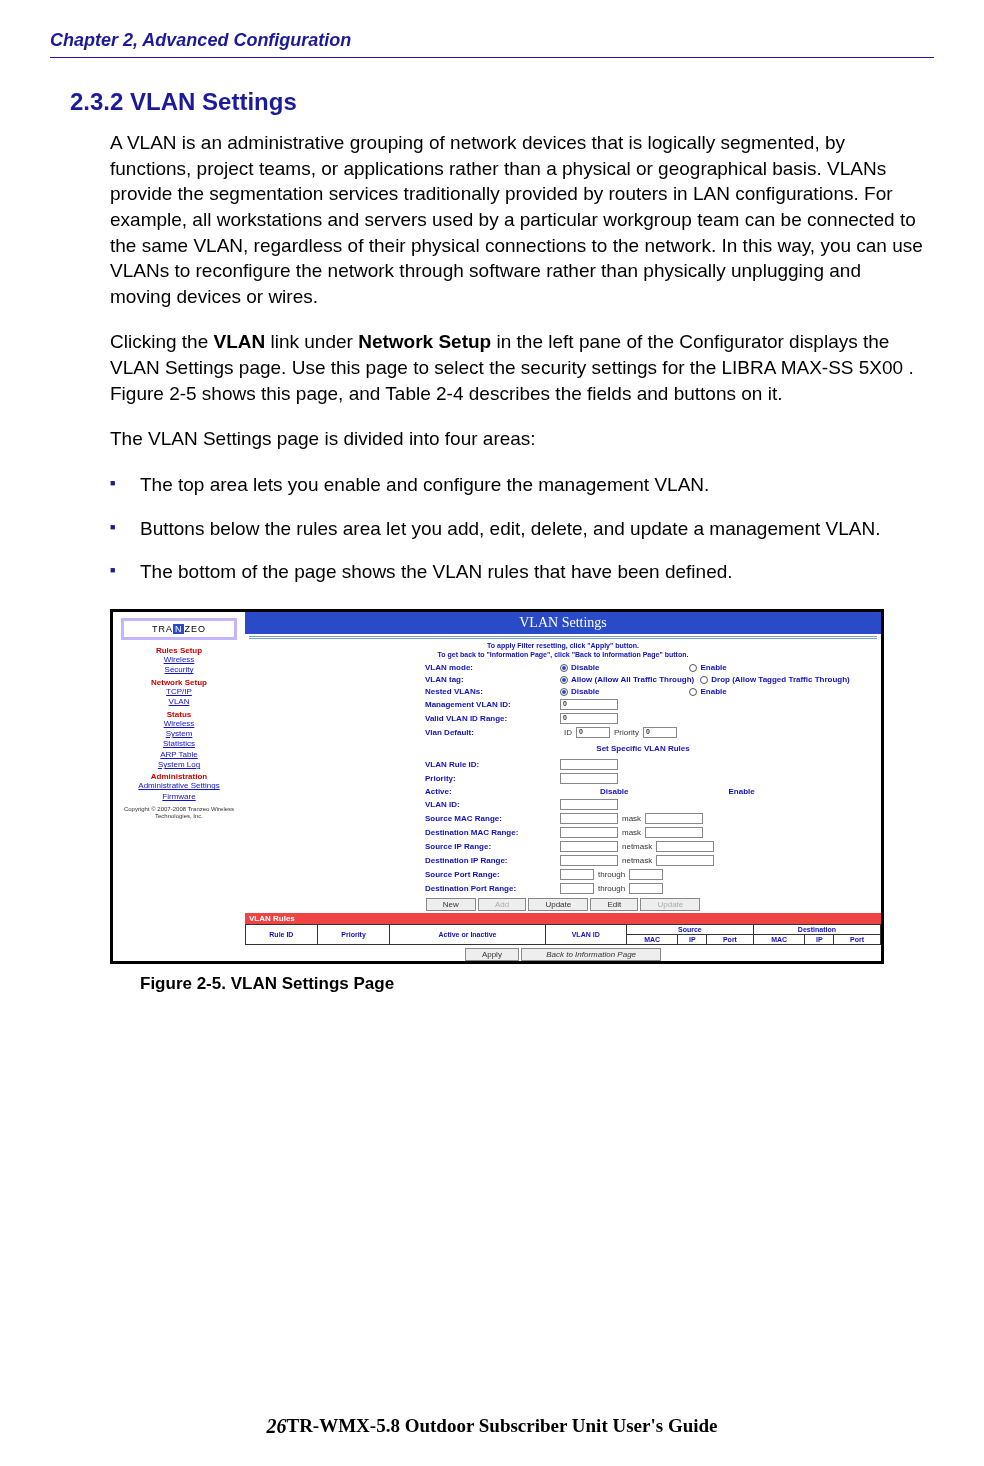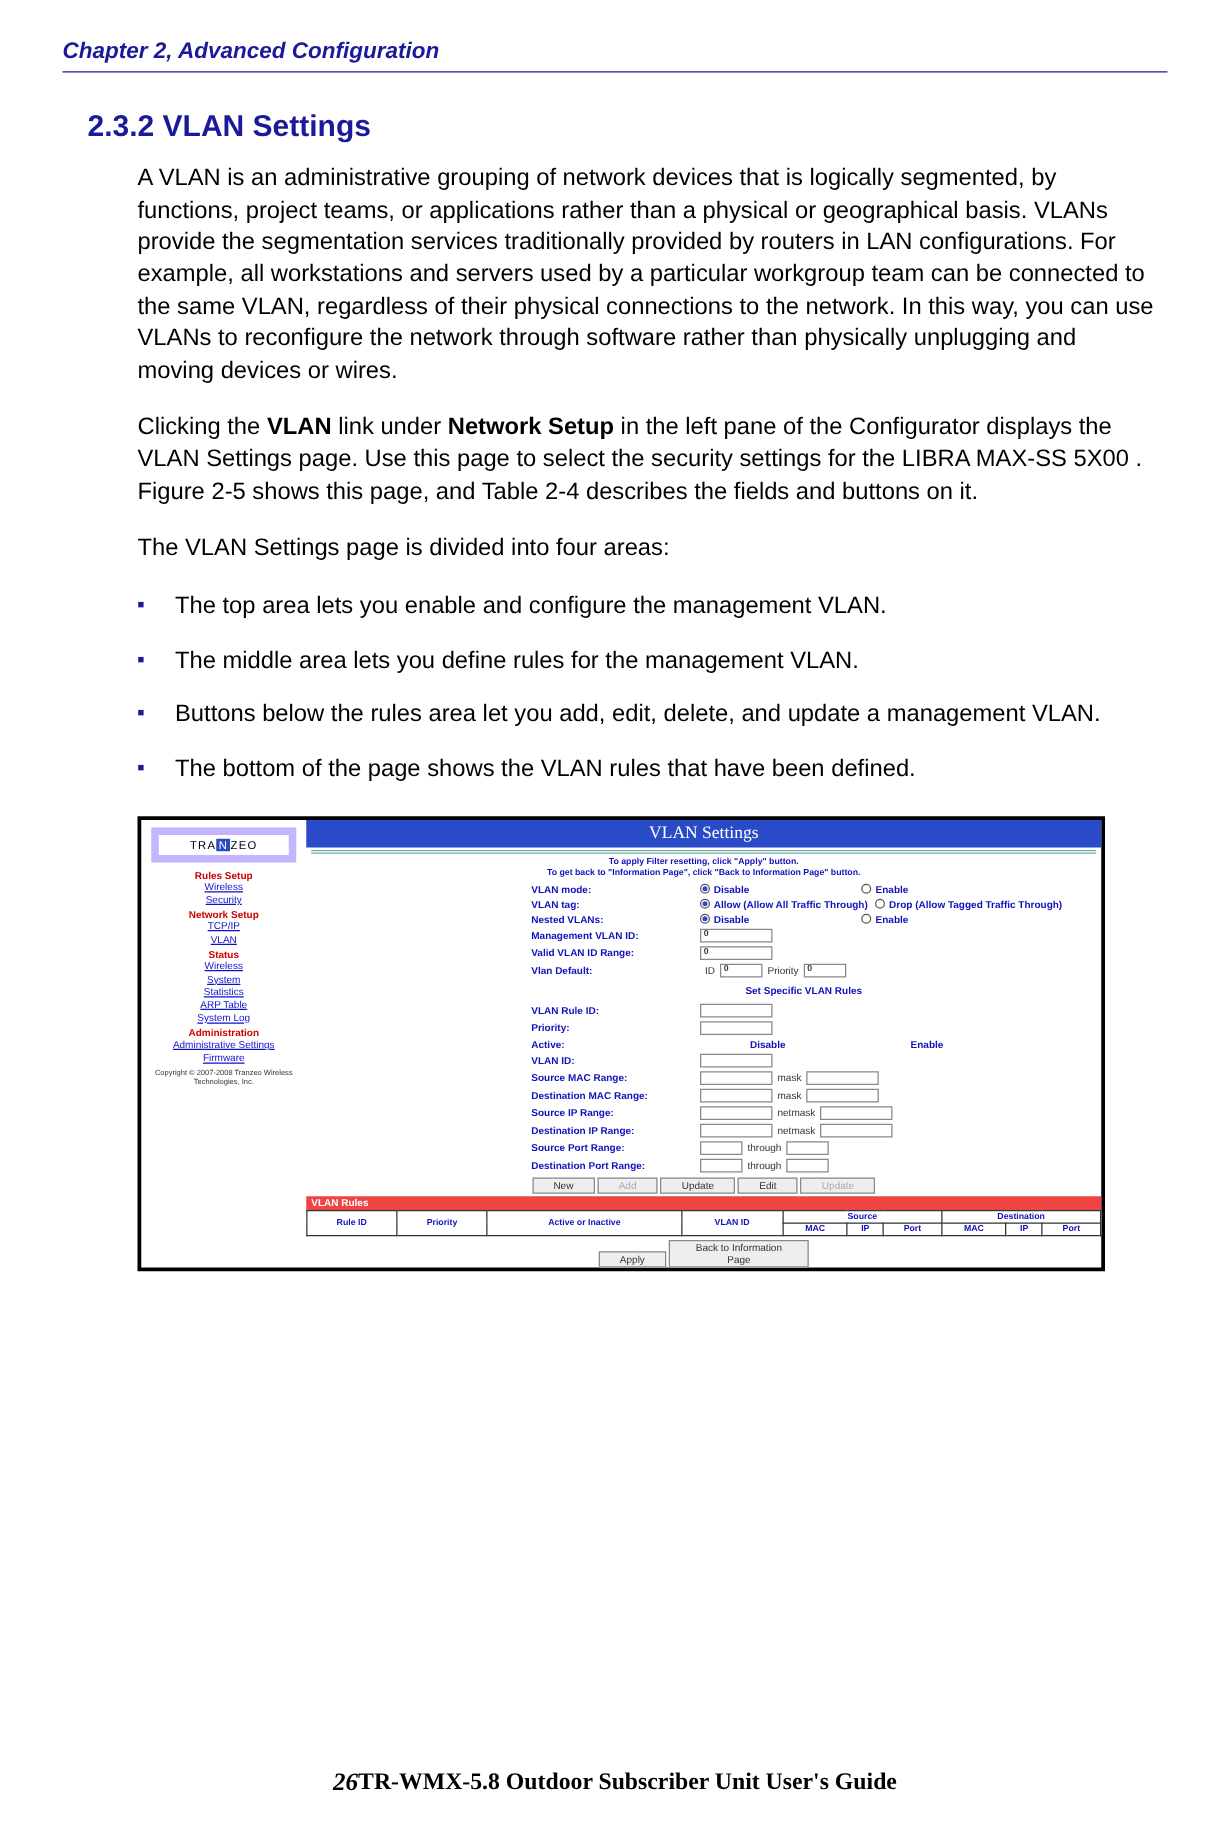--- a/index.html
+++ b/index.html
@@ -14,21 +14,21 @@
   ul.bullets li::before { content: "■"; color: #1a1a9a; position: absolute; left: 0; top: 5px; font-size: 9px; }
   .figure-wrap { margin: 24px 50px 10px 60px; border: 3px solid #000; background: #fff; }
   .figure-caption { margin-left: 90px; margin-top: 10px; font-weight: bold; font-size: 17px; font-family: Arial, sans-serif; }
   .footer { position: absolute; bottom: 28px; left: 0; right: 0; padding: 0 50px; }
   .footer-line { display: flex; justify-content: center; font-family: Liberation Serif, serif; }
   .footer-left { font-style: italic; font-weight: bold; font-size: 20px; }
   .footer-right { font-weight: bold; font-size: 19px; }
   
   .shot { display: flex; font-family: Verdana, Arial, sans-serif; font-size: 8px; }
   .sidebar { width: 132px; padding: 4px 2px; text-align: center; }
-  .logo { border: 6px solid #c4b5fd; padding: 3px 4px; margin: 2px 6px 6px 6px; font-size: 9px; letter-spacing: 1px; background: #fff; }
+  .logo { border: 3px solid #c4b5fd; padding: 3px 4px; margin: 2px 6px 6px 6px; font-size: 9px; letter-spacing: 1px; background: #fff; }
   .logo .z { background: #2a4bc7; color: #fff; padding: 0 2px; }
   .side-group-title { font-weight: bold; font-size: 8px; margin-top: 2px; }
   .red { color: #c00; }
   .bluelink { color: #11c; text-decoration: underline; display: block; font-size: 8px; line-height: 1.3; }
   .copyright { font-size: 6px; color: #333; margin-top: 4px; line-height: 1.1; }
   .main { flex: 1; position: relative; }
   .vlan-title { background: #2a4bc7; color: #fff; text-align: center; font-size: 14px; padding: 3px 0; font-family: "Times New Roman", serif; }
   .hr-dbl { border-top: 1px solid #7aa; border-bottom: 1px solid #7aa; height: 3px; margin: 2px 4px; }
   .apply-hint { text-align: center; color: #11b; font-weight: bold; font-size: 7px; line-height: 1.3; margin: 2px 0 4px 0; }
   .form-area { margin-left: 180px; }
@@ -64,21 +64,20 @@
   <p class="body-para">A VLAN is an administrative grouping of network devices that is logically segmented, by functions, project teams, or applications rather than a physical or geographical basis. VLANs provide the segmentation services traditionally provided by routers in LAN configurations. For example, all workstations and servers used by a particular workgroup team can be connected to the same VLAN, regardless of their physical connections to the network. In this way, you can use VLANs to reconfigure the network through software rather than physically unplugging and moving devices or wires.</p>
 
   <p class="body-para">
     <span>Clicking the </span><span class="bold">VLAN</span><span> link under </span><span class="bold">Network Setup</span><span> in the left pane of the Configurator displays the VLAN Settings page. Use this page to select the security settings for the LIBRA MAX-SS 5X00 . Figure 2-5 shows this page, and Table 2-4 describes the fields and buttons on it.</span>
   </p>
 
   <p class="body-para">The VLAN Settings page is divided into four areas:</p>
 
   <ul class="bullets">
     <li>The top area lets you enable and configure the management VLAN.</li>
-    <li>The middle area lets you define rules for the management VLAN.</li>
     <li>Buttons below the rules area let you add, edit, delete, and update a management VLAN.</li>
     <li>The bottom of the page shows the VLAN rules that have been defined.</li>
   </ul>
 
   <div class="figure-wrap">
     <div class="shot">
       <div class="sidebar">
         <div class="logo">
           <span>TRA</span><span class="z">N</span><span>ZEO</span>
         </div>
@@ -228,26 +227,27 @@
             <th>IP</th>
             <th>Port</th>
             <th>MAC</th>
             <th>IP</th>
             <th>Port</th>
           </tr>
         </tbody>
           </table>
         <div class="apply-row">
           <span class="btn">Apply</span>
-          <span class="btn" style="width:112px;">Back to Information Page</span>
+          <span class="btn" style="width:140px;font-style:italic;">Back to Information Page</span>
         </div>
       </div>
     </div>
   </div>
 
+  <div class="figure-caption">Figure 2-5. VLAN Settings Page</div>
 </div>
 
 <div class="footer">
   <div class="footer-line">
     <span class="footer-left">26</span>
     <span class="footer-right">TR-WMX-5.8 Outdoor Subscriber Unit User's Guide</span>
   </div>
 </div>
 
 </body></html>

